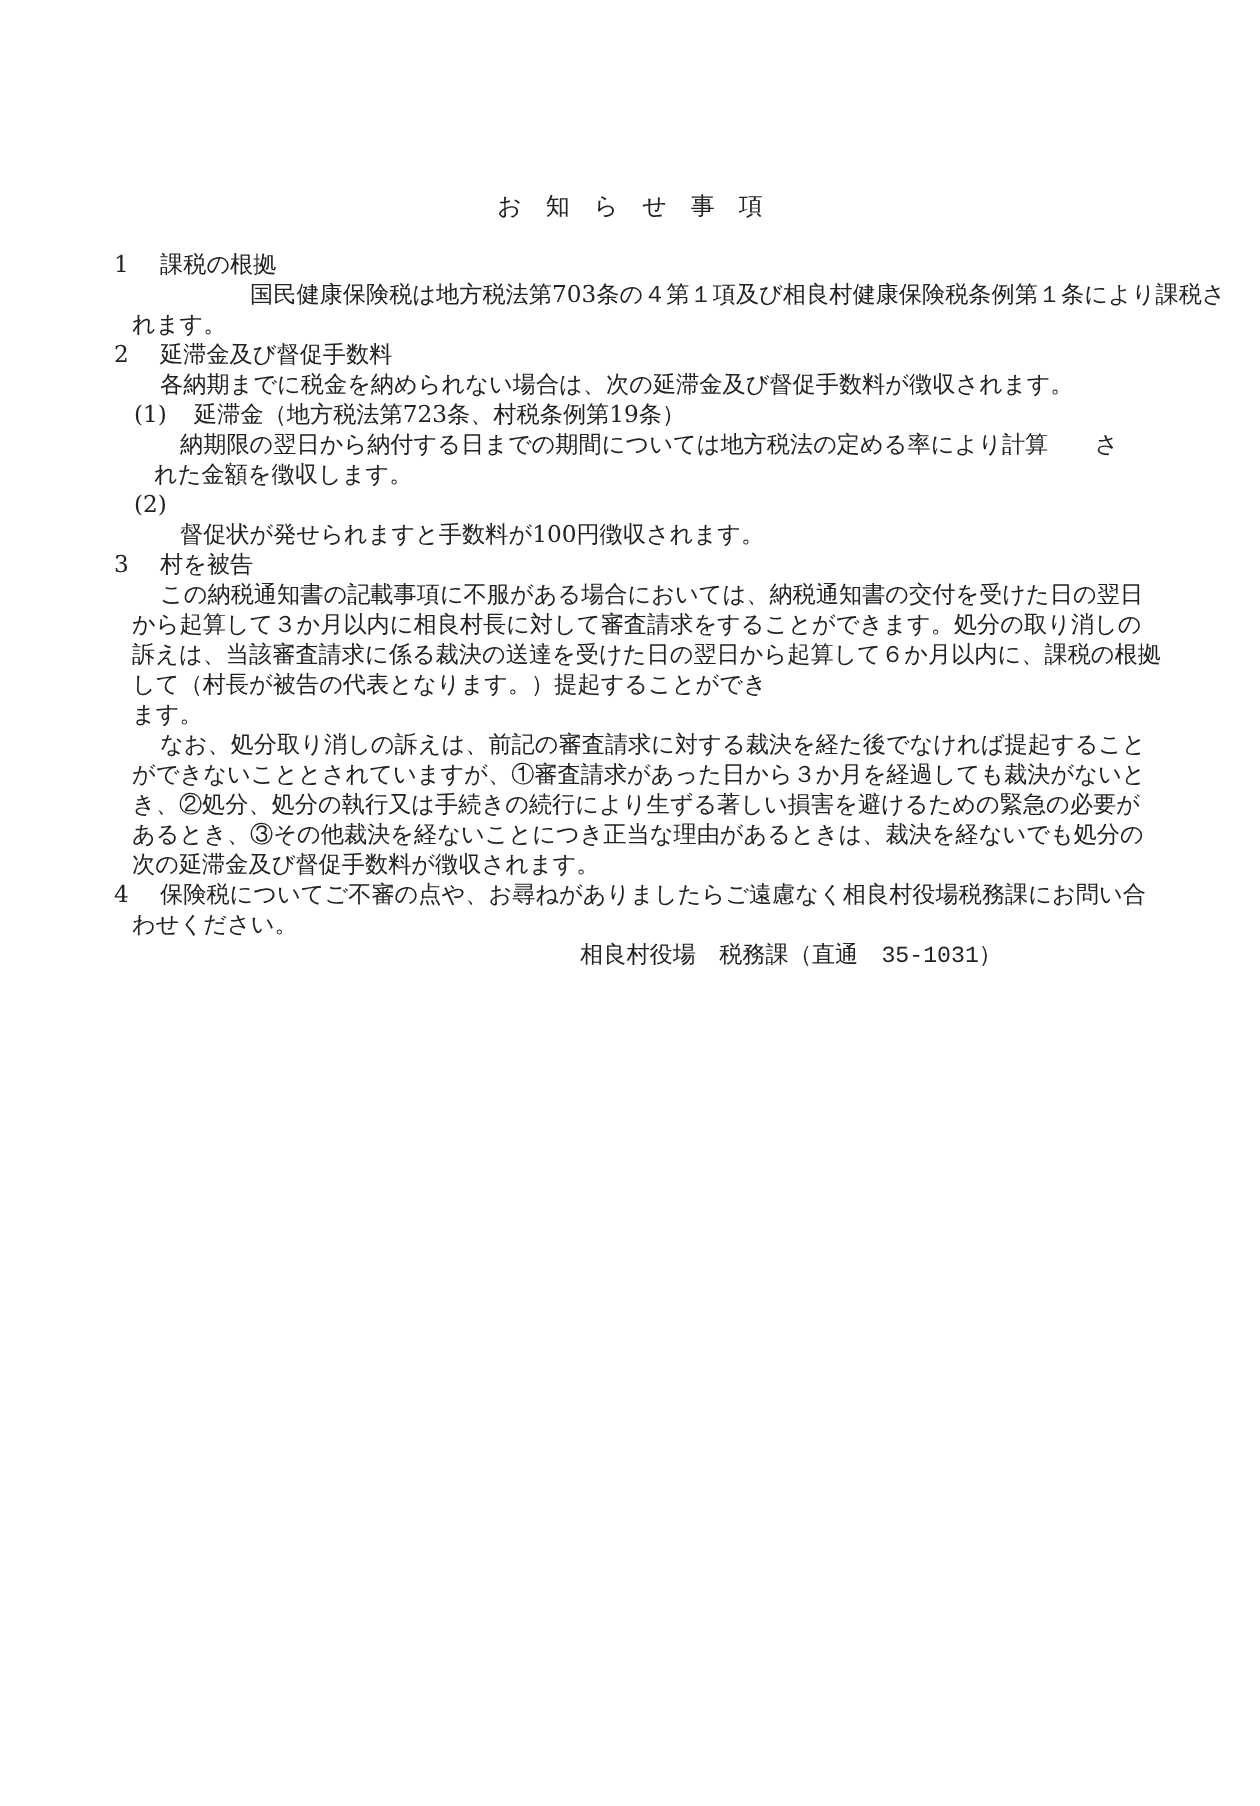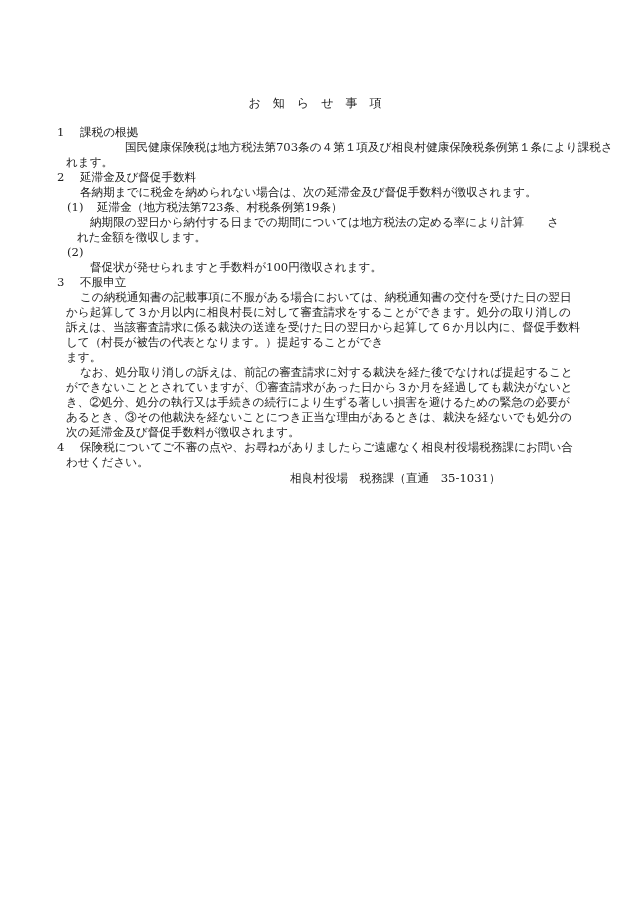--- a/index.html
+++ b/index.html
@@ -28,31 +28,31 @@
 
   <div class="line" style="top:200px;left:67px;">(1)</div>
   <div class="line" style="top:200px;left:97px;text-align:right;">延滞金（地方税法第723条、村税条例第19条）</div>
   <div class="line" style="top:215px;left:90px;">納期限の翌日から納付する日までの期間については地方税法の定める率により計算　　さ</div>
   <div class="line" style="top:230px;left:77px;">れた金額を徴収します。</div>
 
   <div class="line" style="top:245px;left:67px;">(2)</div>
   <div class="line" style="top:260px;left:90px;">督促状が発せられますと手数料が100円徴収されます。</div>
 
   <div class="line" style="top:275px;left:57px;">3</div>
-  <div class="line" style="top:275px;left:80px;">不服申立</div>
+  <div class="line" style="top:275px;left:80px;">村を被告</div>
   <div class="line" style="top:290px;left:80px;">この納税通知書の記載事項に不服がある場合においては、納税通知書の交付を受けた日の翌日</div>
   <div class="line" style="top:305px;left:66px;">から起算して３か月以内に相良村長に対して審査請求をすることができます。処分の取り消しの</div>
-  <div class="line" style="top:320px;left:66px;">訴えは、当該審査請求に係る裁決の送達を受けた日の翌日から起算して６か月以内に、督促手数料</div>
+  <div class="line" style="top:320px;left:66px;">訴えは、当該審査請求に係る裁決の送達を受けた日の翌日から起算して６か月以内に、課税の根拠</div>
   <div class="line" style="top:335px;left:66px;">して（村長が被告の代表となります。）提起することができ</div>
   <div class="line" style="top:350px;left:66px;">ます。</div>
   <div class="line" style="top:365px;left:80px;">なお、処分取り消しの訴えは、前記の審査請求に対する裁決を経た後でなければ提起すること</div>
   <div class="line" style="top:380px;left:66px;">ができないこととされていますが、①審査請求があった日から３か月を経過しても裁決がないと</div>
   <div class="line" style="top:410px;left:66px;">あるとき、③その他裁決を経ないことにつき正当な理由があるときは、裁決を経ないでも処分の</div>
   <div class="line" style="top:395px;left:66px;">き、②処分、処分の執行又は手続きの続行により生ずる著しい損害を避けるための緊急の必要が</div>
   <div class="line" style="top:425px;left:66px;">次の延滞金及び督促手数料が徴収されます。</div>
 
   <div class="line" style="top:440px;left:57px;">4</div>
   <div class="line" style="top:440px;left:80px;">保険税についてご不審の点や、お尋ねがありましたらご遠慮なく相良村役場税務課にお問い合</div>
   <div class="line" style="top:455px;left:66px;">わせください。</div>
 
-  <div class="line" style="top:471px;left:290px;">相良村役場　税務課（直通　35-1031）</div>
+  <div class="line" style="top:471px;left:290px;font-family:Liberation Mono, monospace;">相良村役場　税務課（直通　35-1031）</div>
 
 </div>
 
 </body></html>

